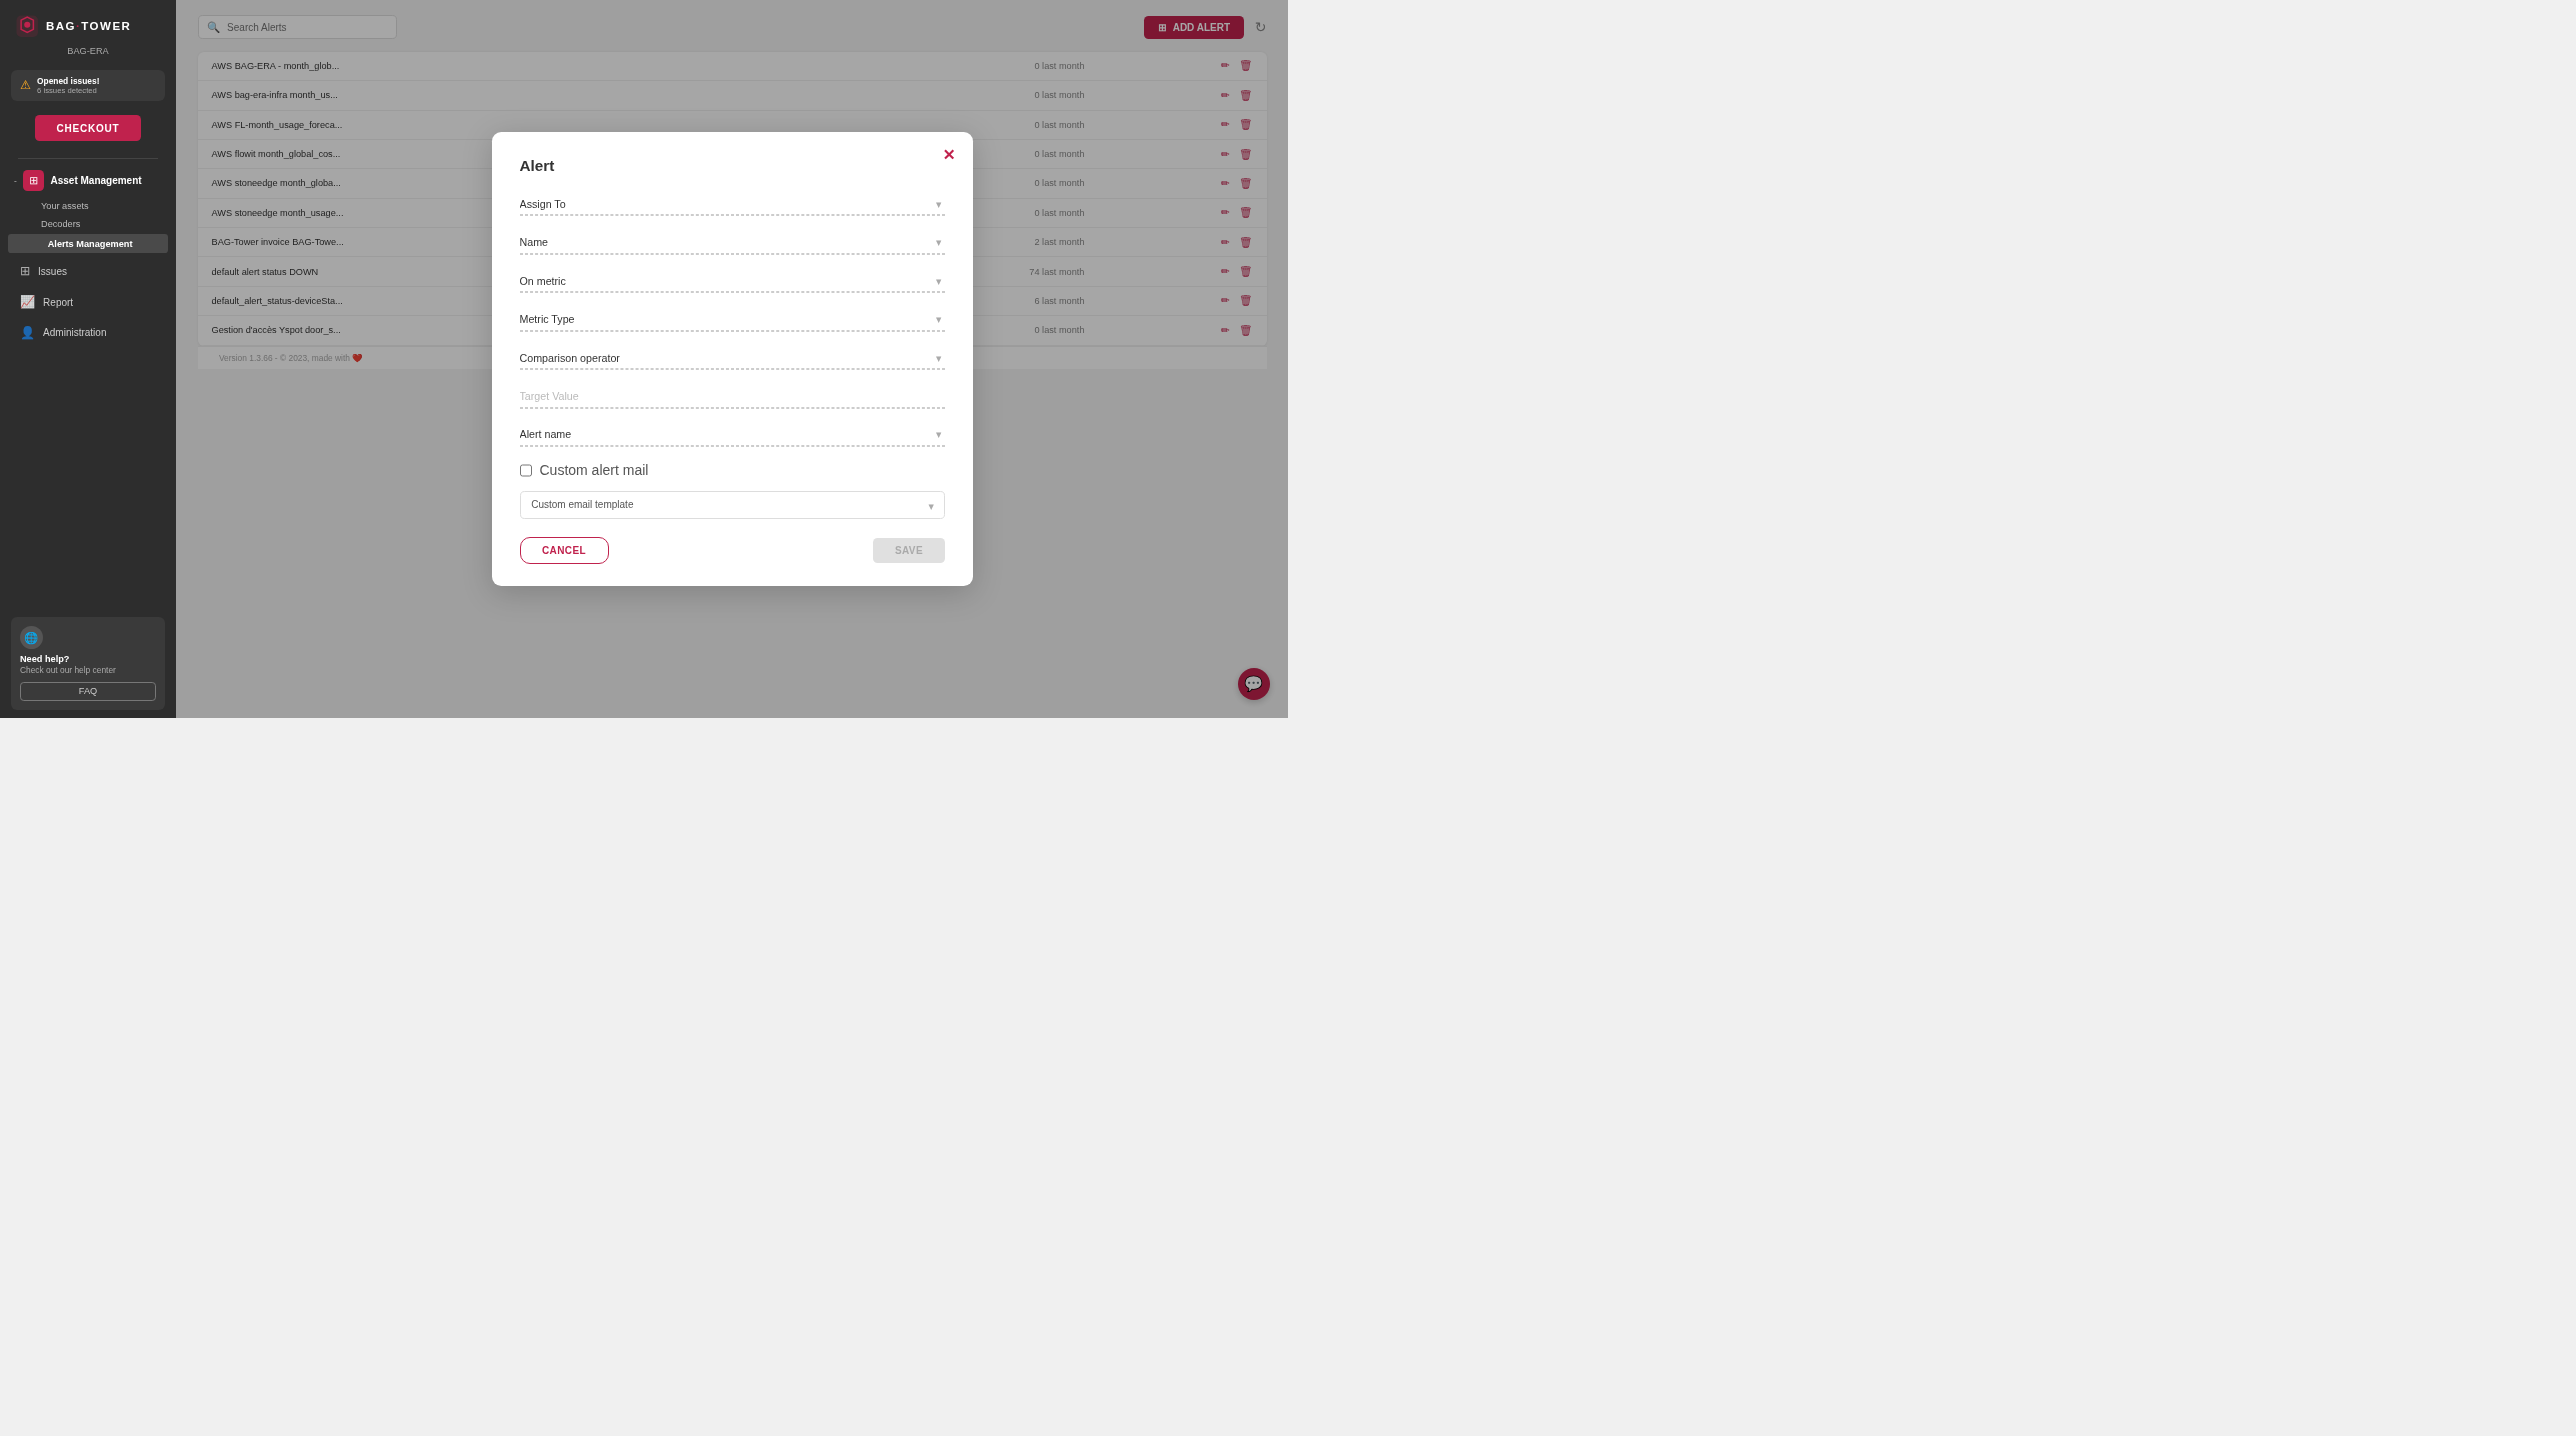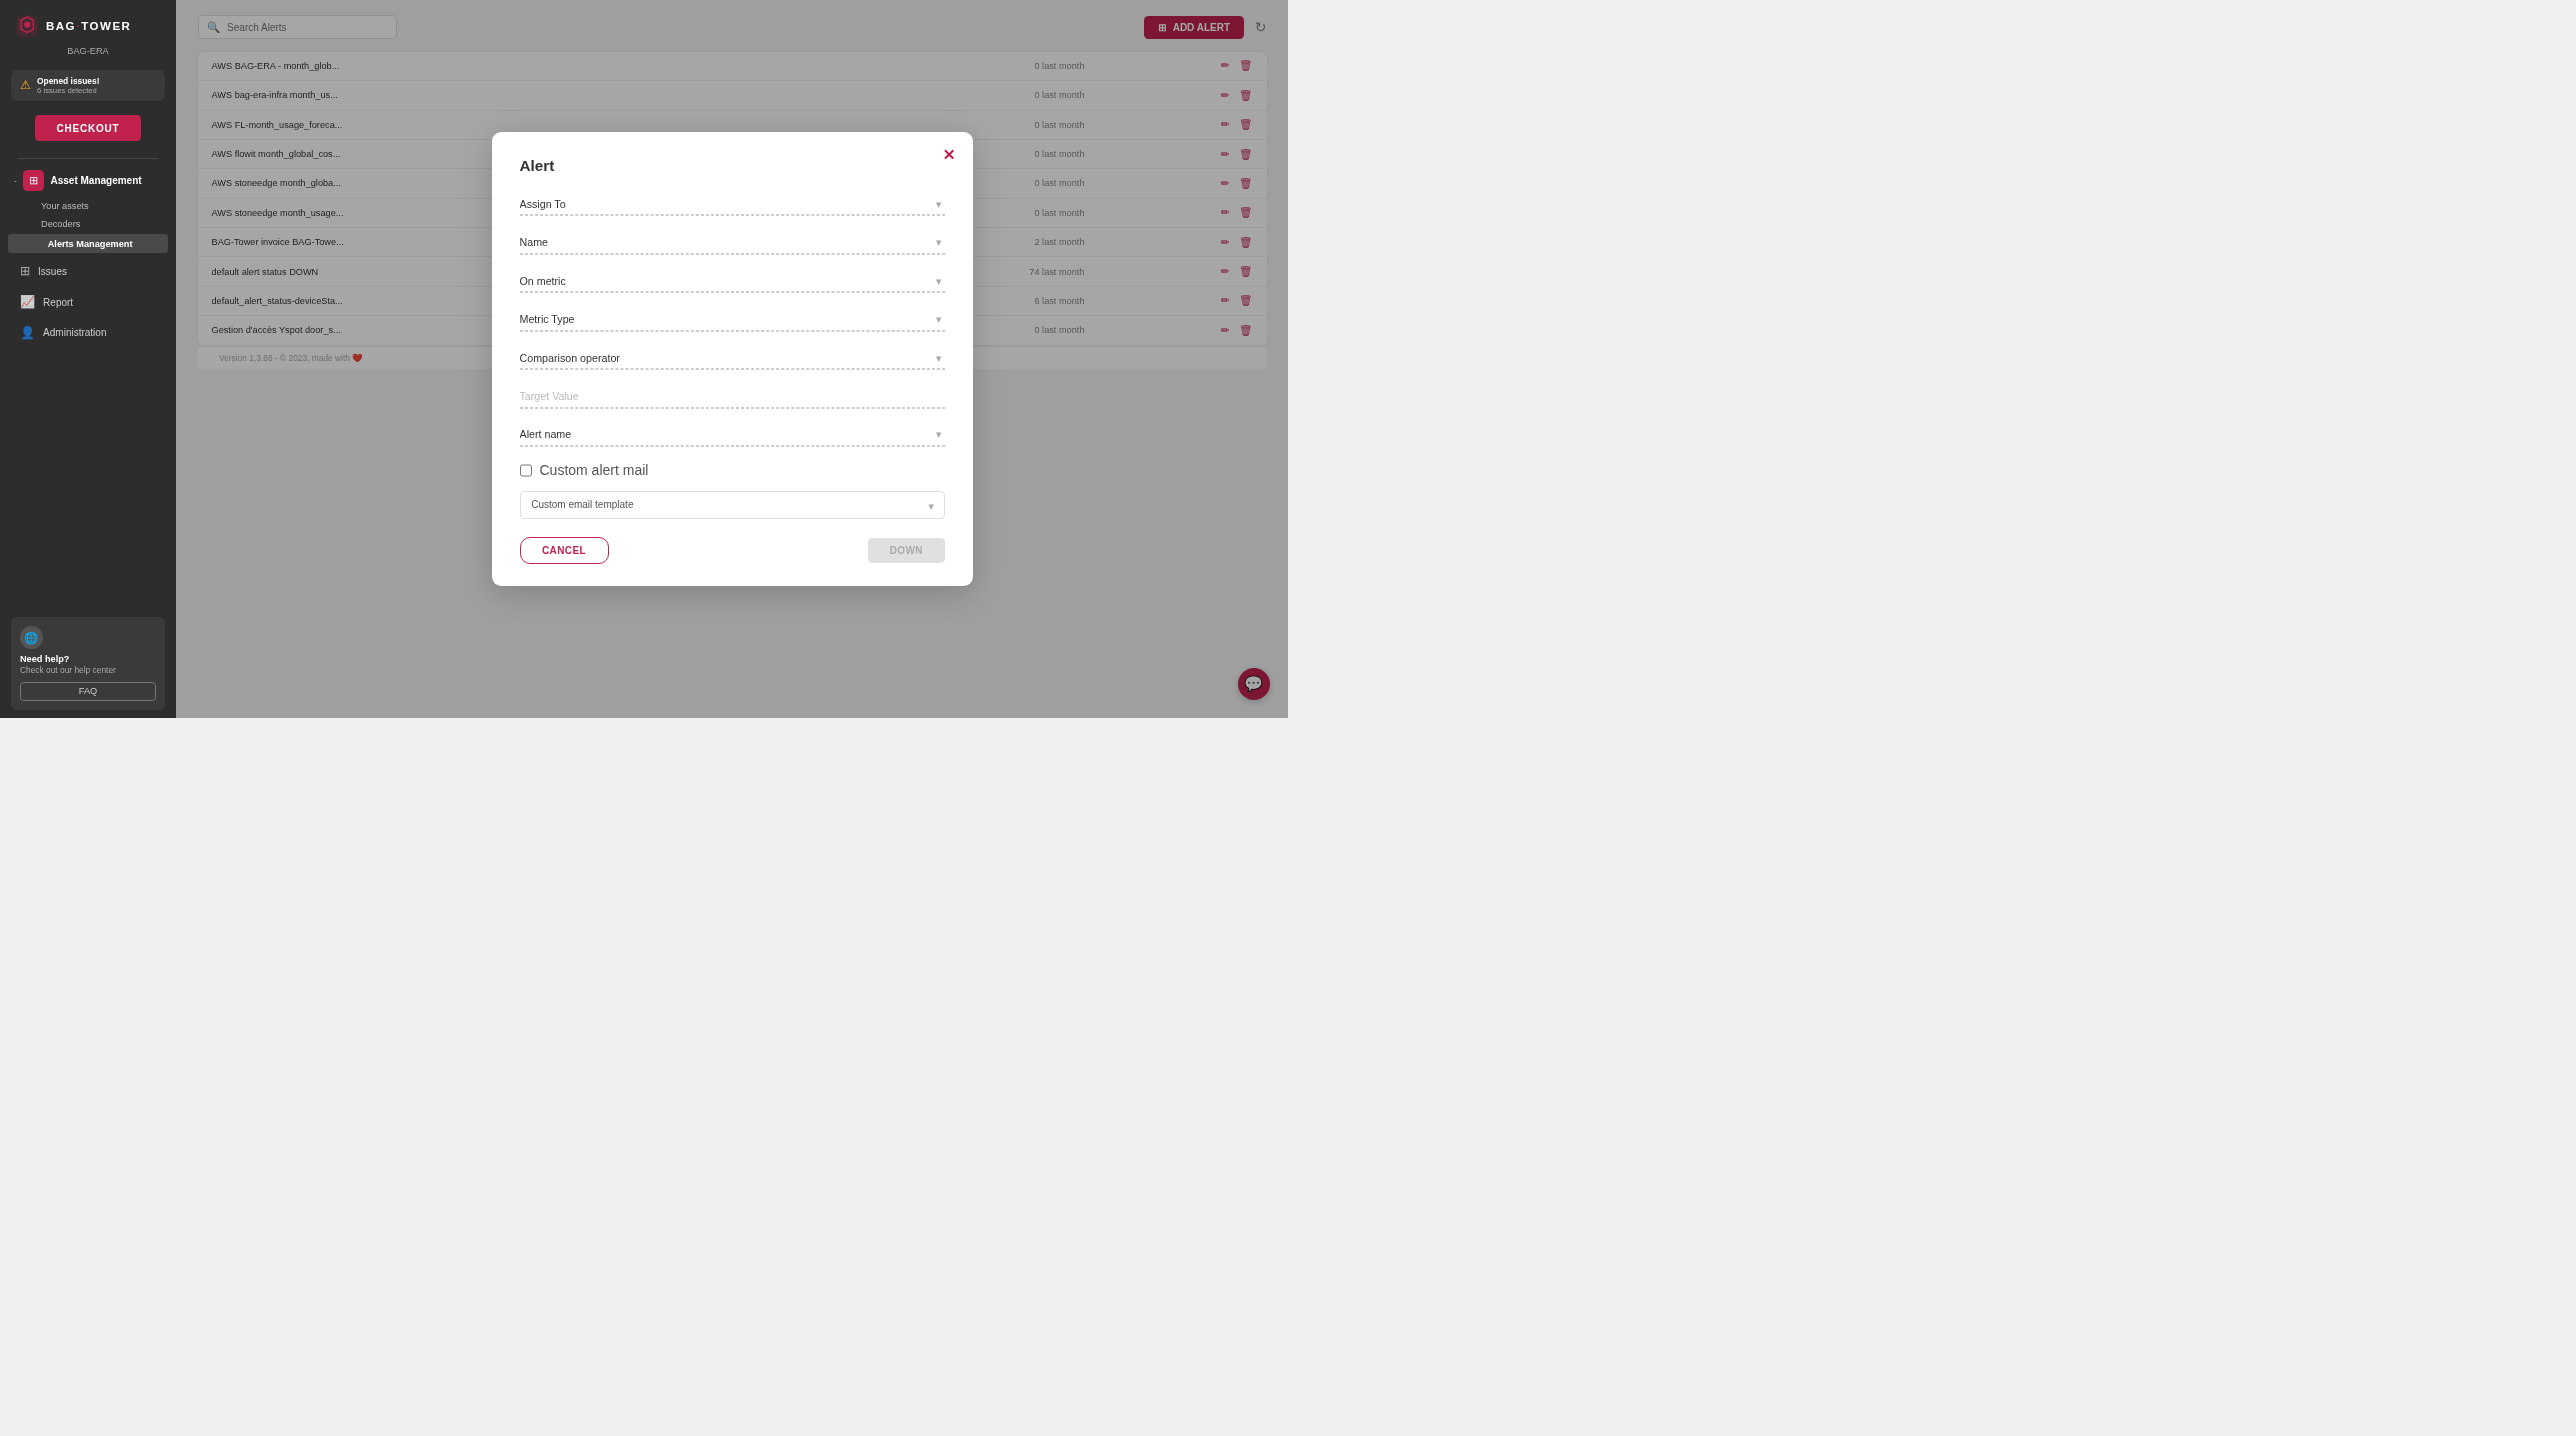--- a/index.html
+++ b/index.html
@@ -727,18 +727,18 @@
       </div>
 
       <div class="email-template-wrapper">
         <select class="email-template-select">
           <option value="" disabled="" selected="">Custom email template</option>
         </select>
       </div>
 
       <div class="modal-footer">
         <button class="cancel-btn">CANCEL</button>
-        <button class="save-btn">DOWN</button>
+        <button class="save-btn">SAVE</button>
       </div>
     </div>
   </div>
 </div>
 
 
 </body></html>

